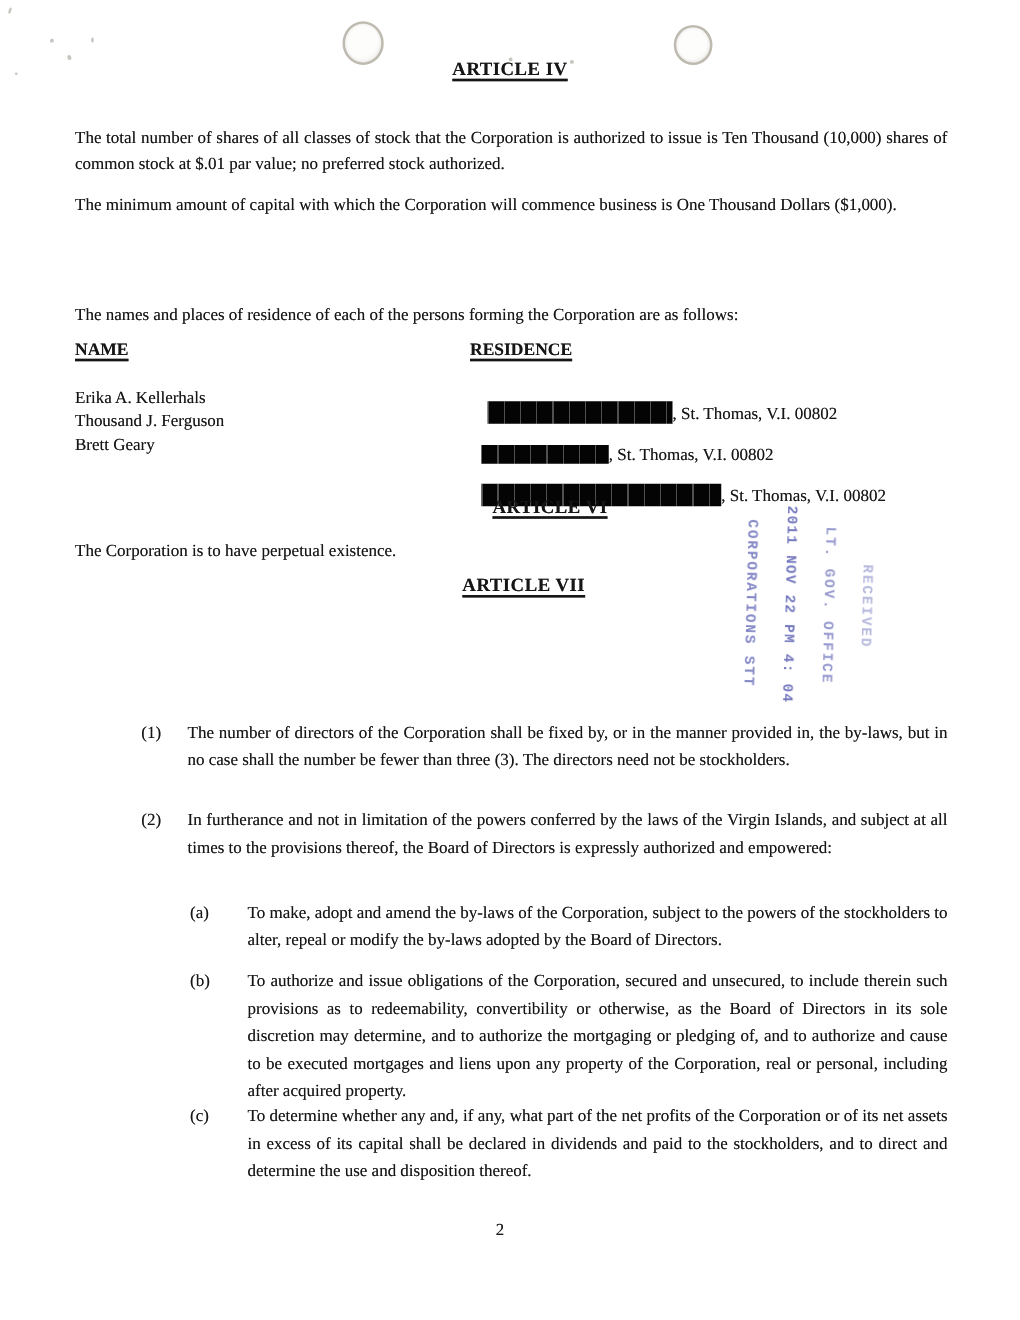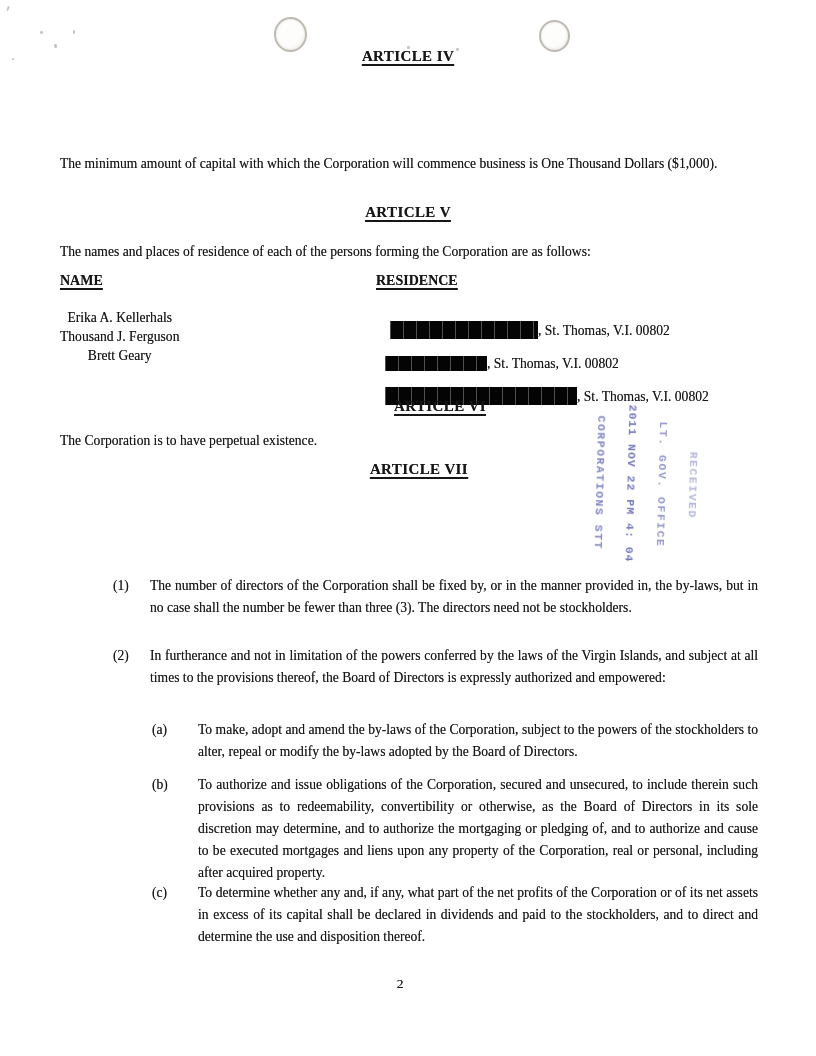--- a/index.html
+++ b/index.html
@@ -45,21 +45,21 @@
     text-align:justify;
   }
   .para.nojust { text-align:left; }
 
   .colhead {
     position:absolute; font-weight:bold; font-size:14px;
     text-decoration:underline; text-decoration-thickness:1.5px;
     text-underline-offset:3px;
   }
 
-  .names-col { position:absolute; left:60px; top:308px; font-size:13.6px; line-height:19px;text-align:center; }
+  .names-col { position:absolute; left:60px; top:308px; font-size:13.6px; line-height:19px; }
   .res-col   { position:absolute; left:385px; top:307px; font-size:13.6px; line-height:19px; white-space:nowrap; }
   .res-row   { height:19px;margin-top:14px; }
   .redact {
     display:inline-block; vertical-align:middle; margin-bottom:3px;
     background:
       repeating-linear-gradient(90deg, rgba(255,255,255,0.30) 0 1px, rgba(255,255,255,0) 1px 13px),
       #040404;
   }
   .rw1 { width:148px; height:18px; margin-left:5px; }
   .rw2 { width:102px; height:15px; }
@@ -109,25 +109,23 @@
   <div class="speck" style="left:40px;top:31px;width:3px;height:3px;"></div>
   <div class="speck" style="left:54px;top:44px;width:3px;height:4px;transform:rotate(-15deg);"></div>
   <div class="speck" style="left:73px;top:30px;width:2px;height:4px;"></div>
   <div class="speck" style="left:12px;top:58px;width:2px;height:2px;"></div>
   <div class="speck" style="left:407px;top:46px;width:3px;height:3px;"></div>
   <div class="speck" style="left:456px;top:48px;width:3px;height:3px;"></div>
 
   <div class="article-title txt-soft" style="top:48px;">
     <span>ARTICLE IV</span>
   </div>
+  <div class="para txt-soft" style="top:99px;">The total number of shares of all classes of stock that the Corporation is authorized to issue is Ten Thousand (10,000) shares of common stock at $.01 par value; no preferred stock authorized.</div>
   <div class="para txt-soft" style="top:153px;">The minimum amount of capital with which the Corporation will commence business is One Thousand Dollars ($1,000).</div>
 
-  <div class="article-title txt-soft" style="top:204px;">
-    <span>ARTICLE V</span>
-  </div>
   <div class="para nojust txt-soft" style="top:241px;">The names and places of residence of each of the persons forming the Corporation are as follows:</div>
 
   <div class="colhead txt-soft" style="left:60px;top:273px;text-align:right;">NAME</div>
   <div class="colhead txt-soft" style="left:376px;top:273px;">RESIDENCE</div>
 
   <div class="names-col txt-soft">
     <div>Erika A. Kellerhals</div>
     <div>Thousand J. Ferguson</div>
     <div>Brett Geary</div>
   </div>

